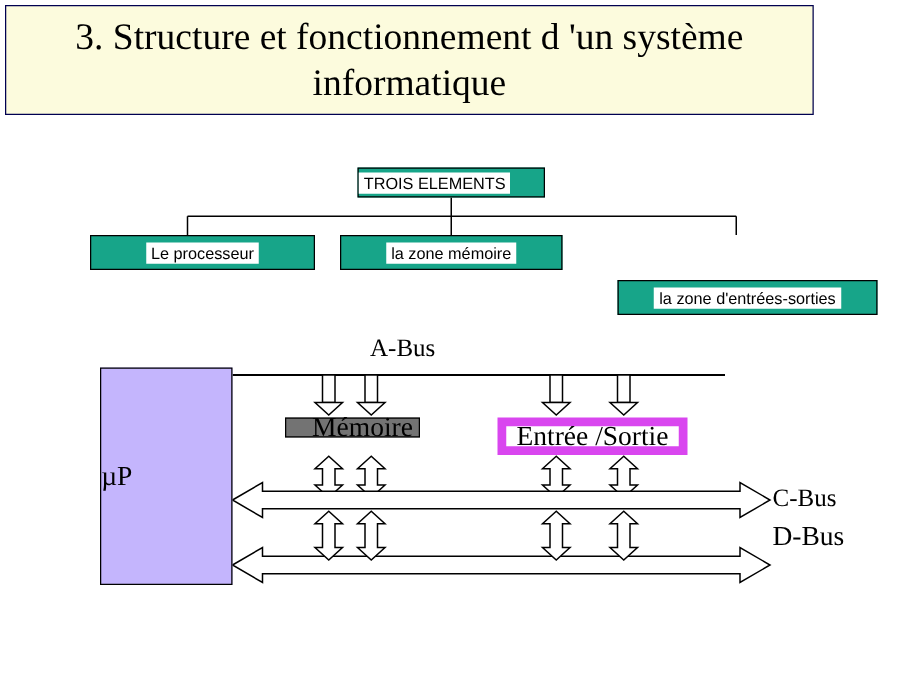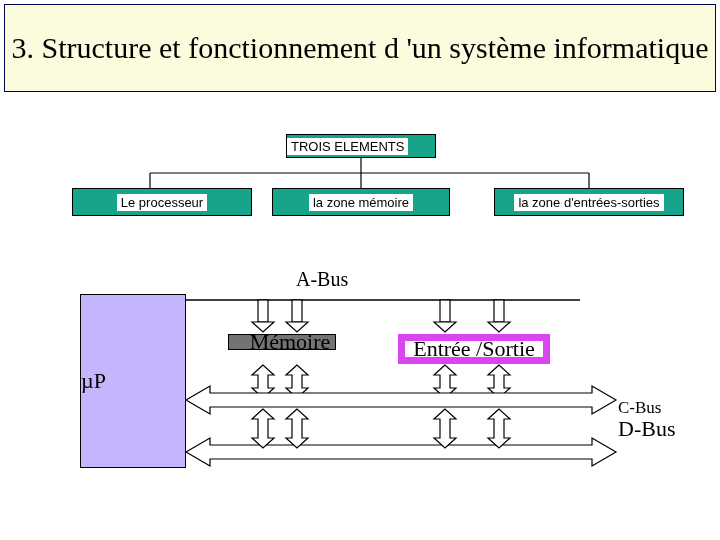--- a/index.html
+++ b/index.html
@@ -8,21 +8,21 @@
     height: 540px;
     background: #fff;
     font-family: "Times New Roman", Times, serif;
     position: relative;
     overflow: hidden;
   }
   .title-box {
     position: absolute;
     left: 4px;
     top: 4px;
-    width: 712px;
+    width: 647px;
     height: 88px;
     background: #FCFBDD;
     border: 1px solid #000050;
     display: flex;
     align-items: center;
     justify-content: center;
     text-align: center;
     font-size: 30px;
     color: #000;
     line-height: 1.25;
@@ -56,21 +56,21 @@
     top: 188px;
   }
   .org-child-inner {
     background: #fff;
     font-family: Arial, Helvetica, sans-serif;
     font-size: 13px;
     padding: 1px 4px;
   }
   .c1 { left: 72px; width: 180px; }
   .c2 { left: 272px; width: 178px; }
-  .c3 { left: 494px; width: 190px; }
+  .c3 { left: 494px; width: 208px; margin-top: 36px; }
   .tree-svg {
     position: absolute;
     left: 0;
     top: 0;
   }
   .abus-label {
     position: absolute;
     left: 296px;
     top: 268px;
     font-size: 20px;
@@ -112,22 +112,21 @@
     display:flex;
     align-items:center;
     justify-content:flex-start;
     font-size: 22px;
     background:#c4b5fd;
   }
   .cbus-label {
     position: absolute;
     left: 618px;
     top: 388px;
-    font-size: 17px;
-    margin-top: 10px;
+    font-size: 20px;
   }
   .dbus-label {
     position: absolute;
     left: 618px;
     top: 416px;
     font-size: 22px;
   }
   .archi-svg {
     position: absolute;
     left: 0;

